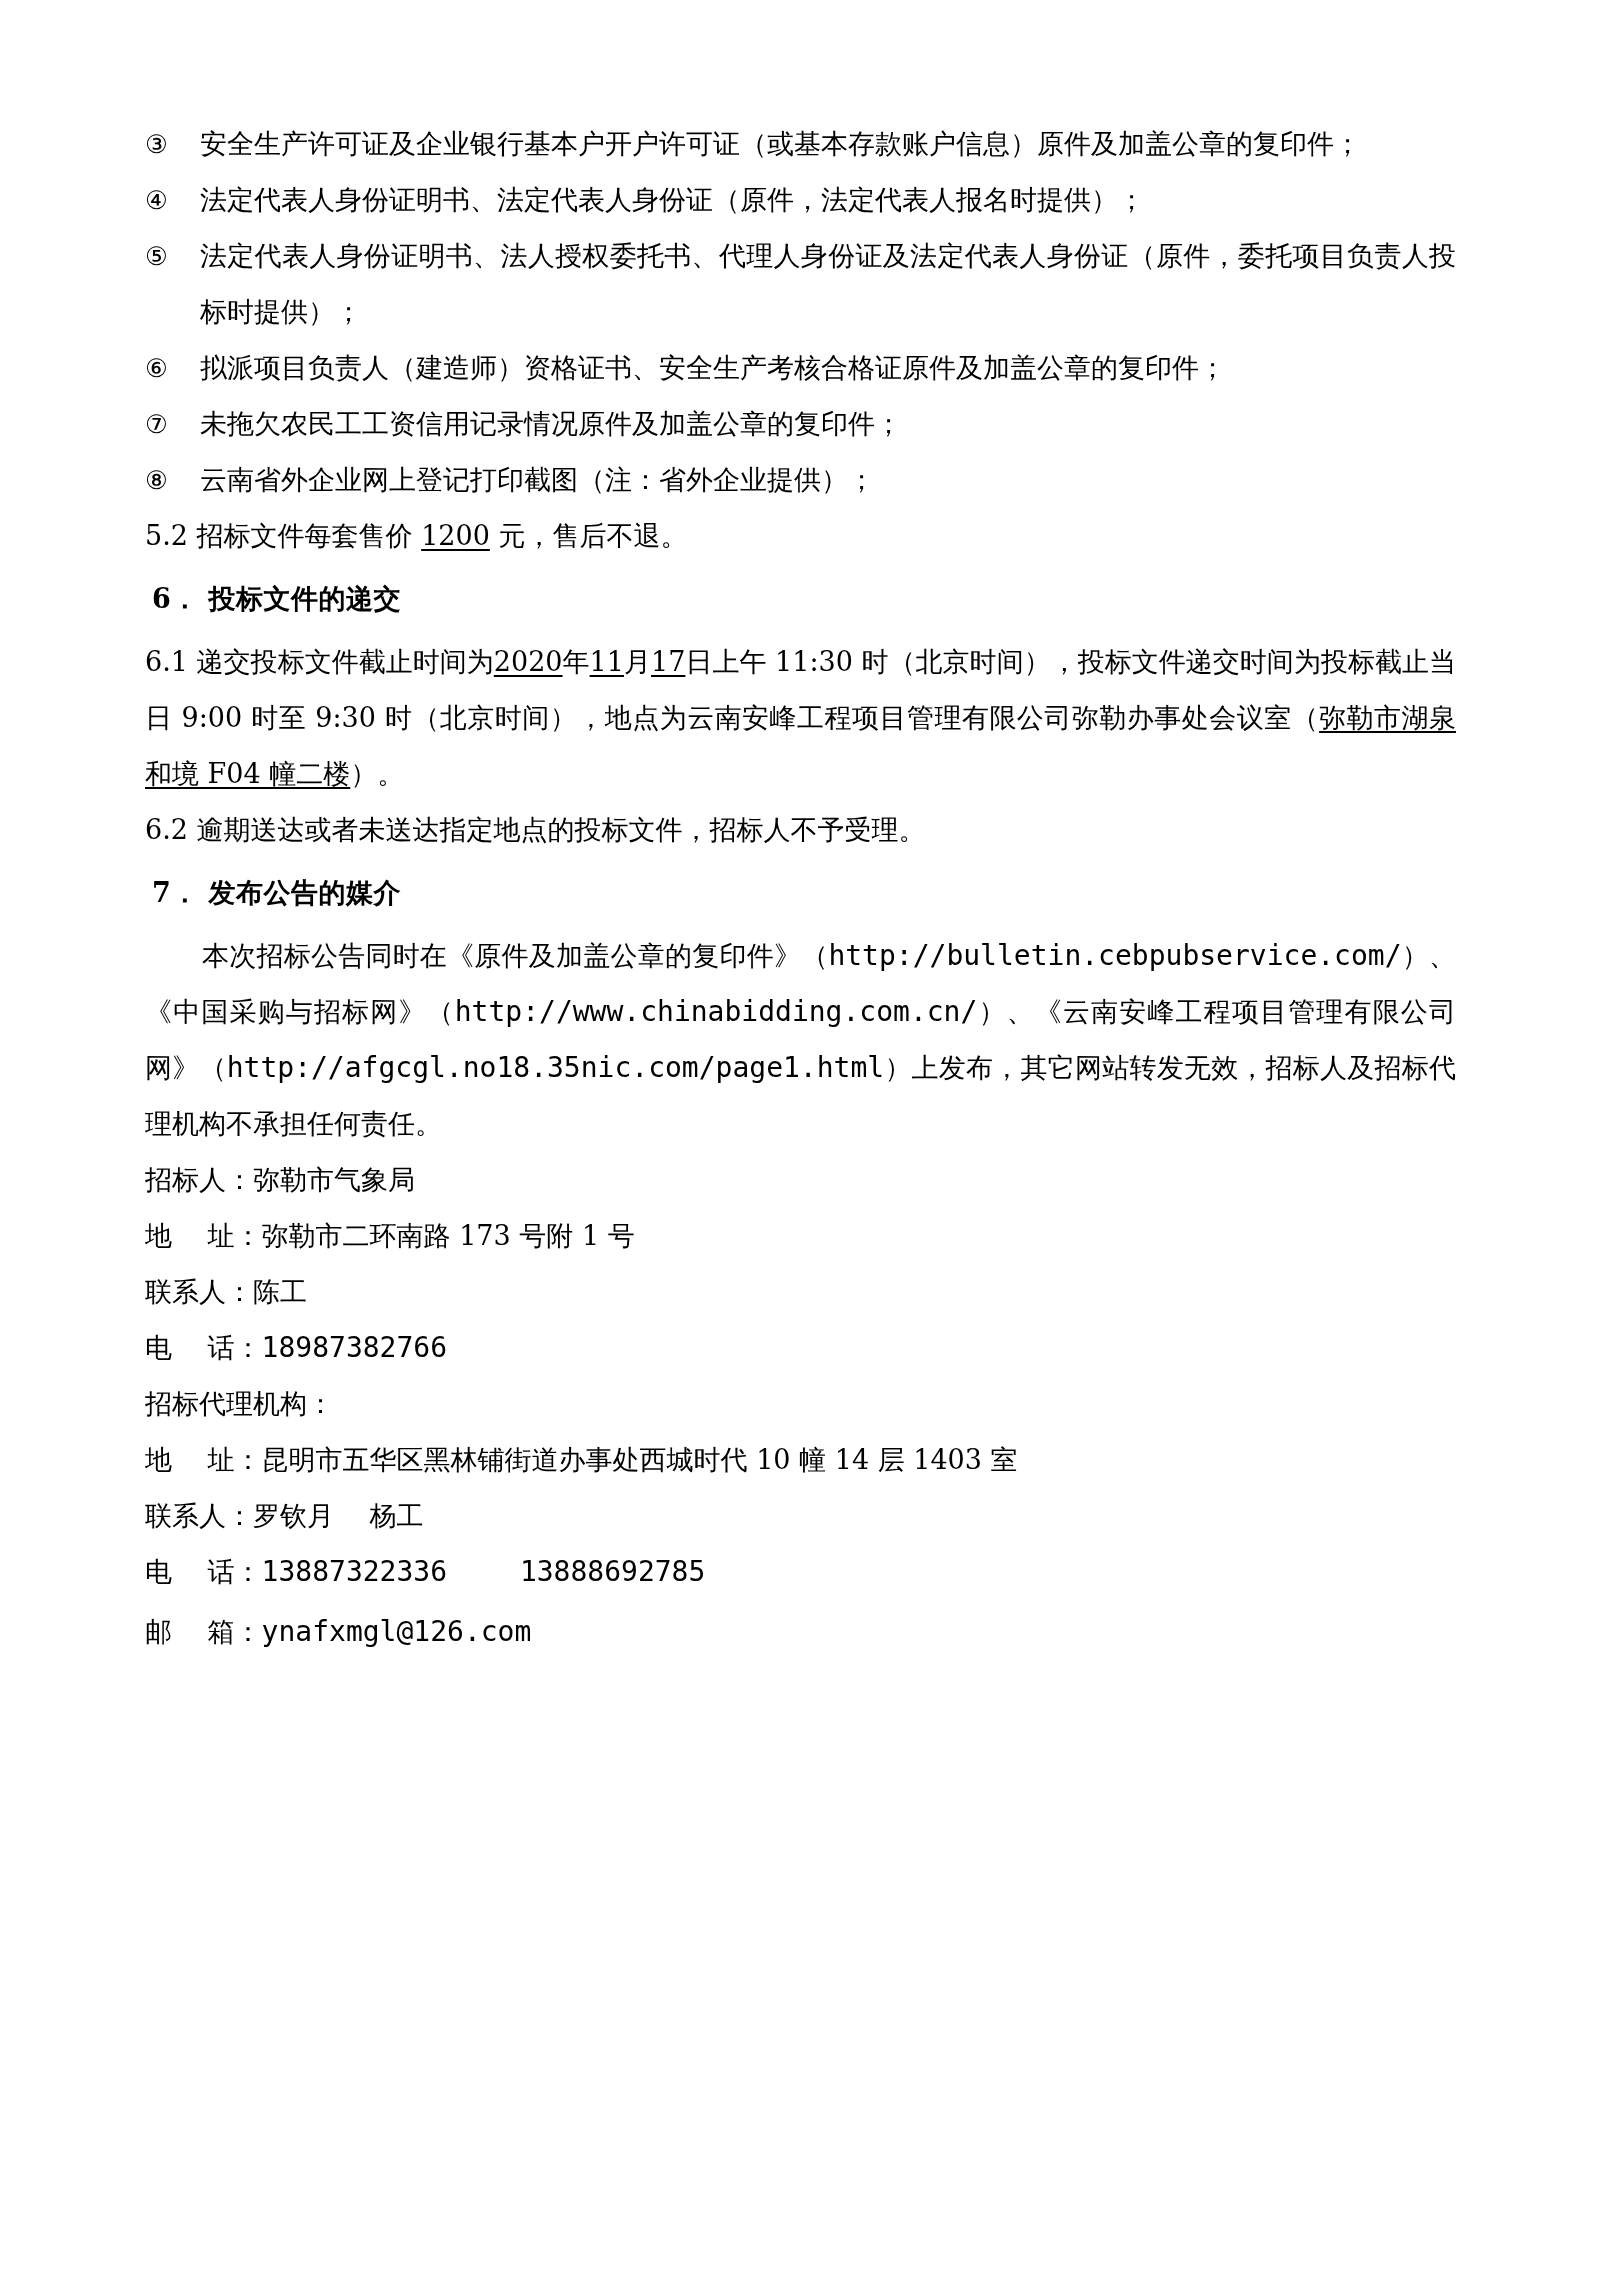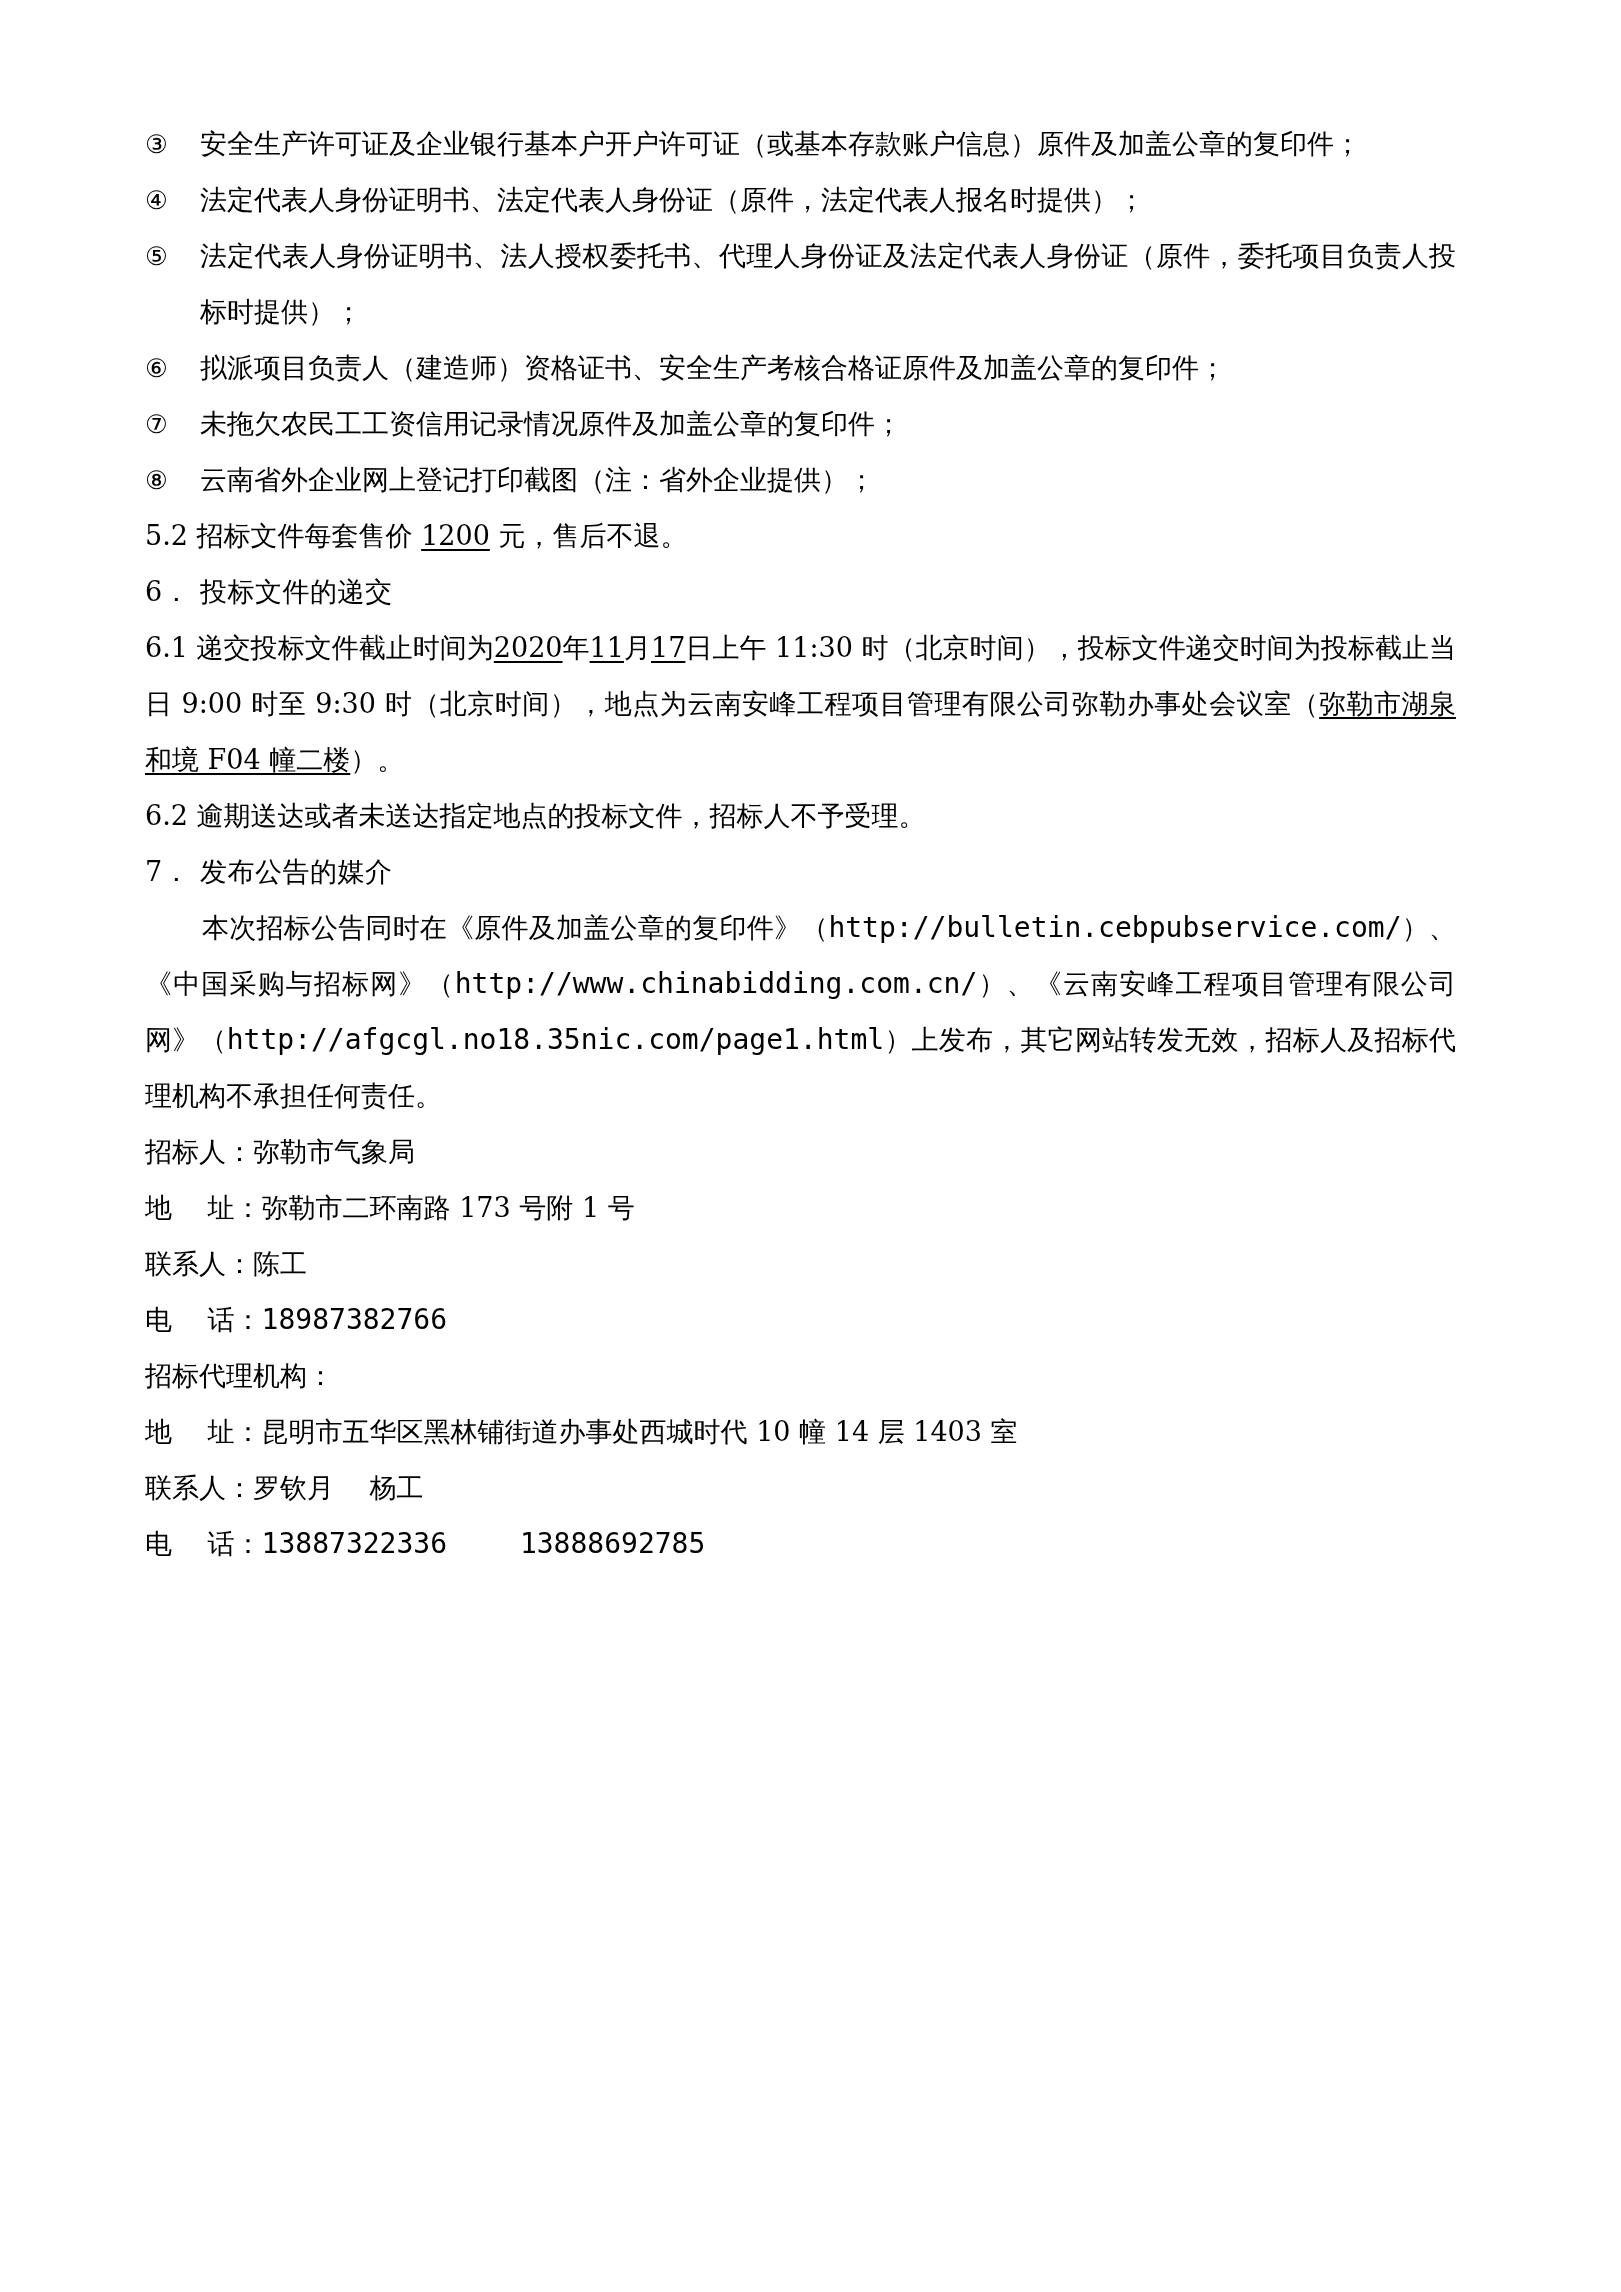--- a/index.html
+++ b/index.html
@@ -39,22 +39,22 @@
   }
   .para {
     text-align: justify;
     text-justify: inter-ideograph;
     margin: 0;
   }
   .para.indent2 {
     text-indent: 57px;
   }
   .heading {
-    font-weight: normal;
-    margin: 0;
+    font-weight: bold;
+    margin: 7px;
     letter-spacing: 0.5px;
   }
   .heading .num {
     margin-right: 9.8px;
   }
   .u {
     text-decoration: underline;
     text-underline-offset: 3.9px;
   }
   .mono {
@@ -168,16 +168,20 @@
     </div>
     <div class="contact-row">
       <span class="label">联系人：</span>
       <span class="value">罗钦月　 杨工</span>
     </div>
     <div class="contact-row">
       <span class="label">电　 话：</span>
       <span class="value mono">13887322336　　 13888692785</span>
     </div>
     <div class="spacer-sm"></div>
+    <div class="contact-row">
+      <span class="label">邮　 箱：</span>
+      <span class="value mono">ynafxmgl@126.com</span>
+    </div>
 
   </div>
 </div>
 
 
 </body></html>

